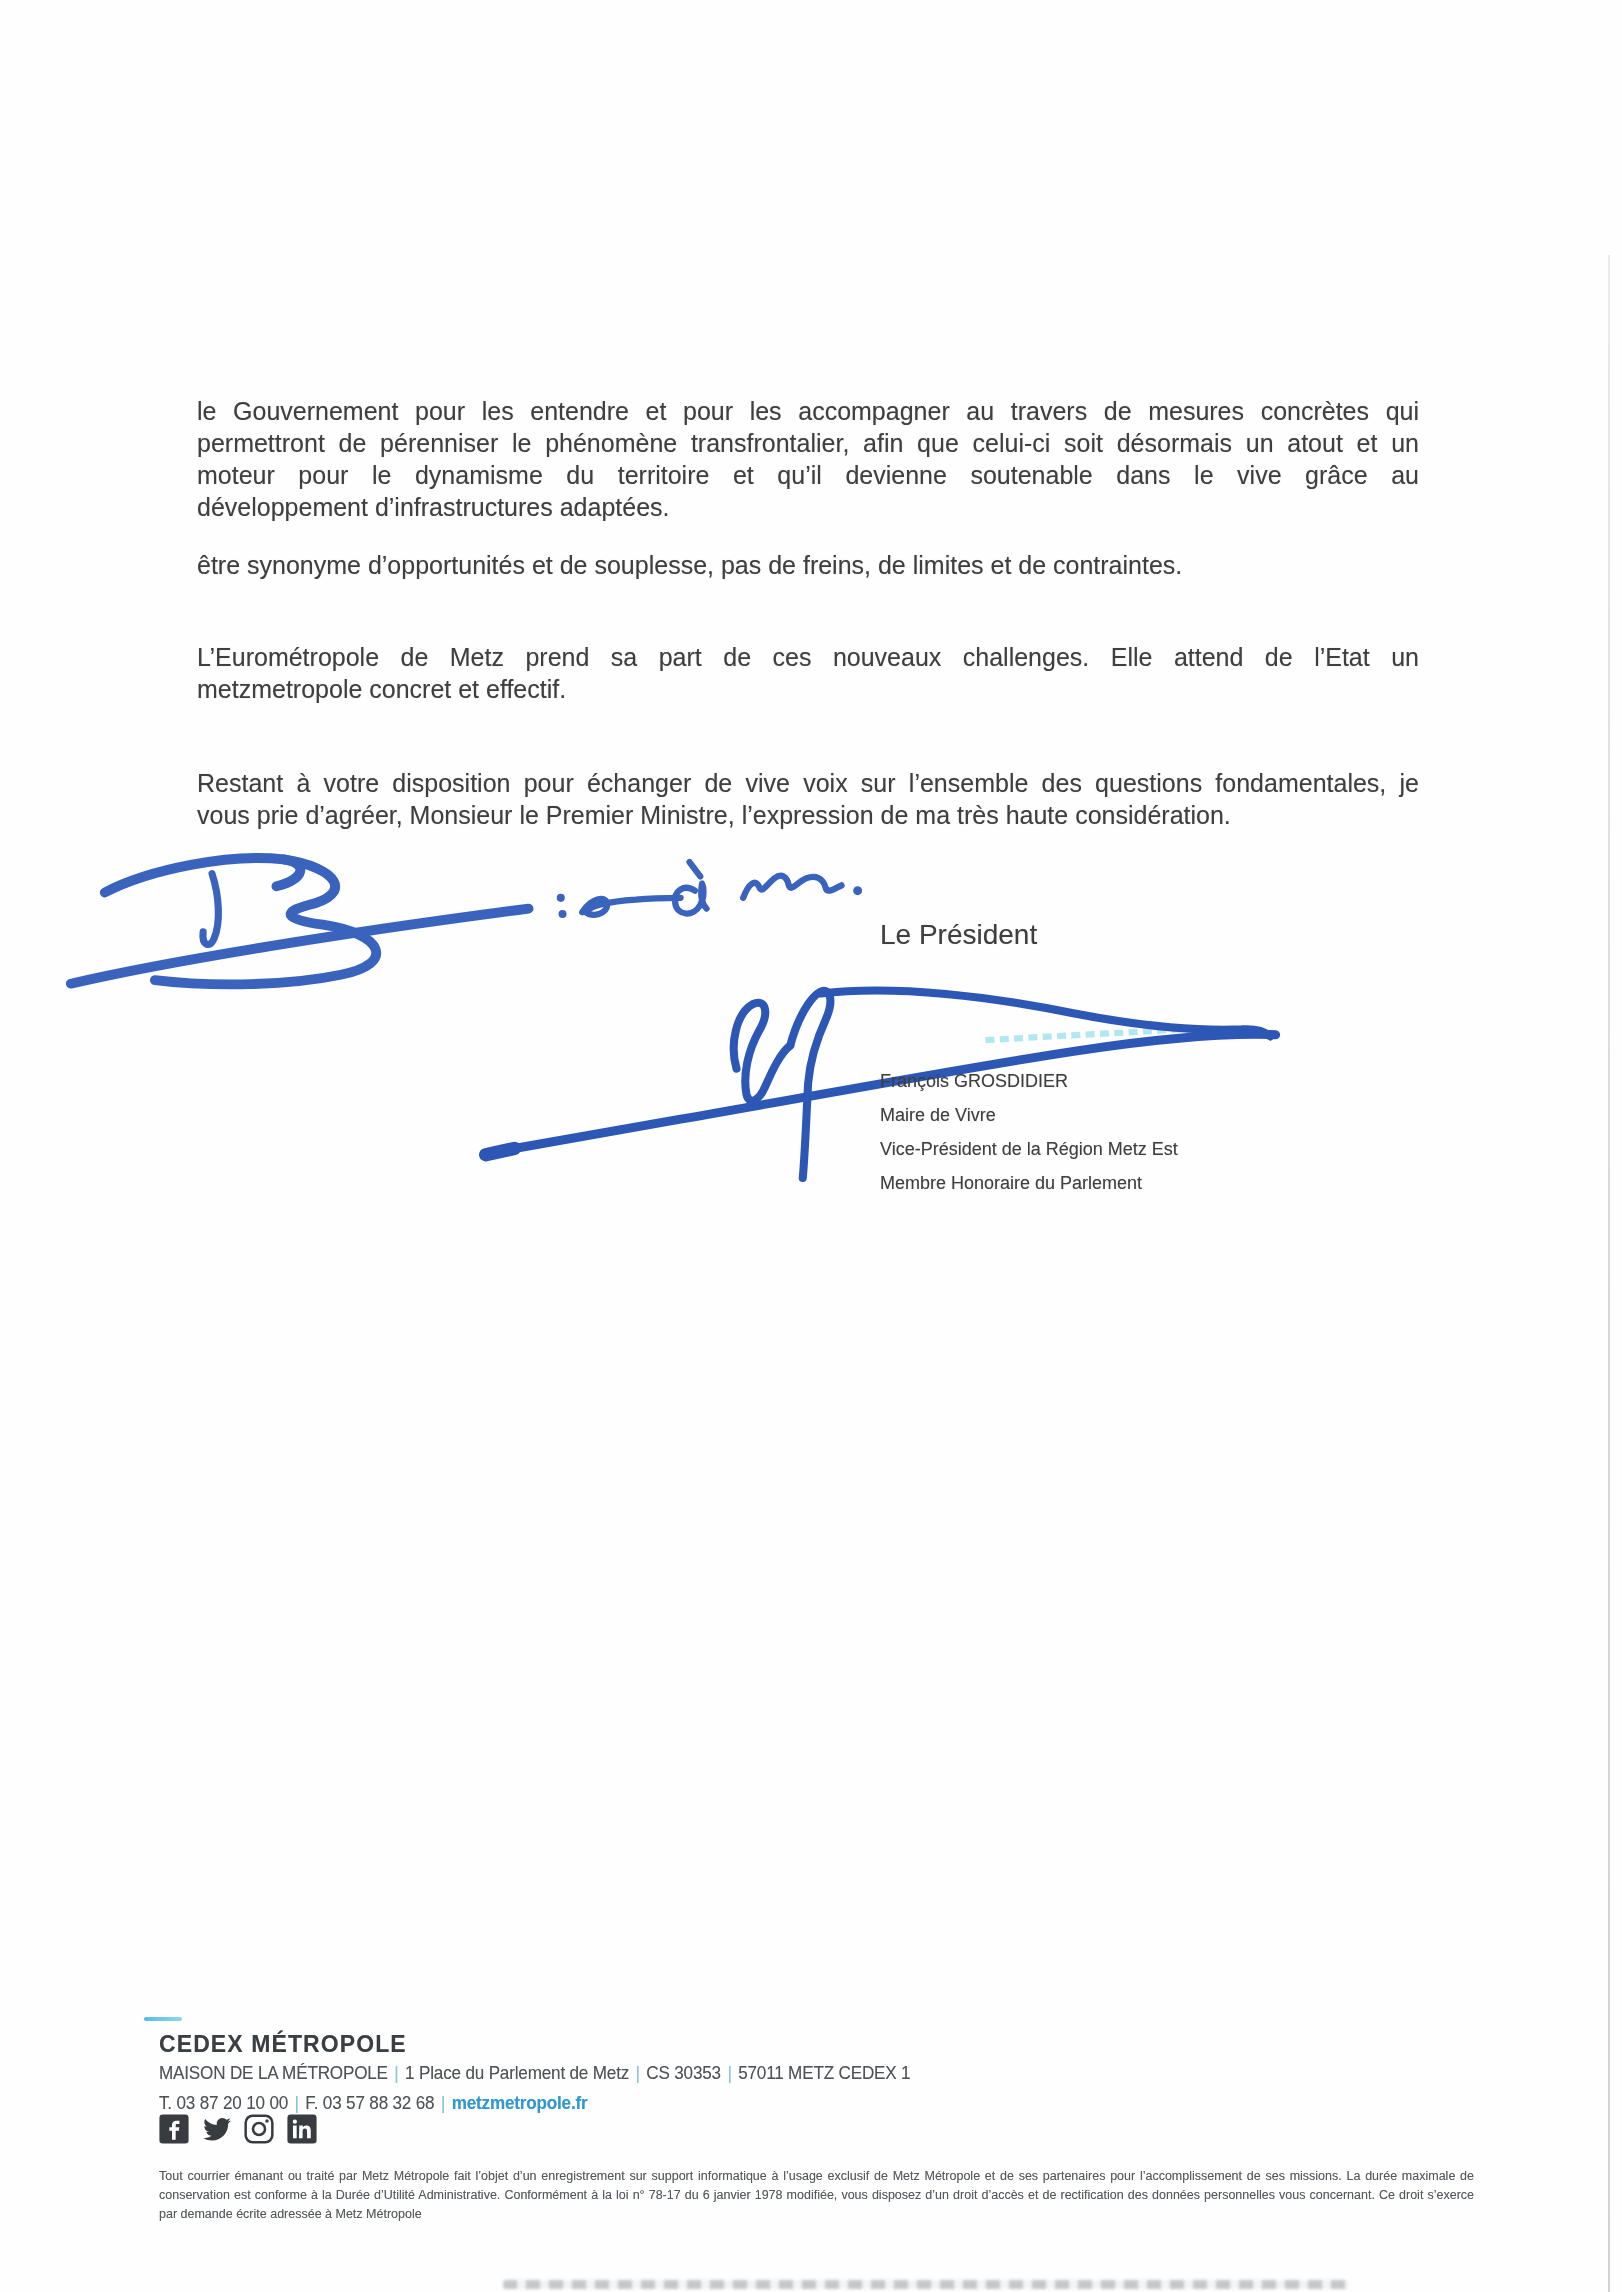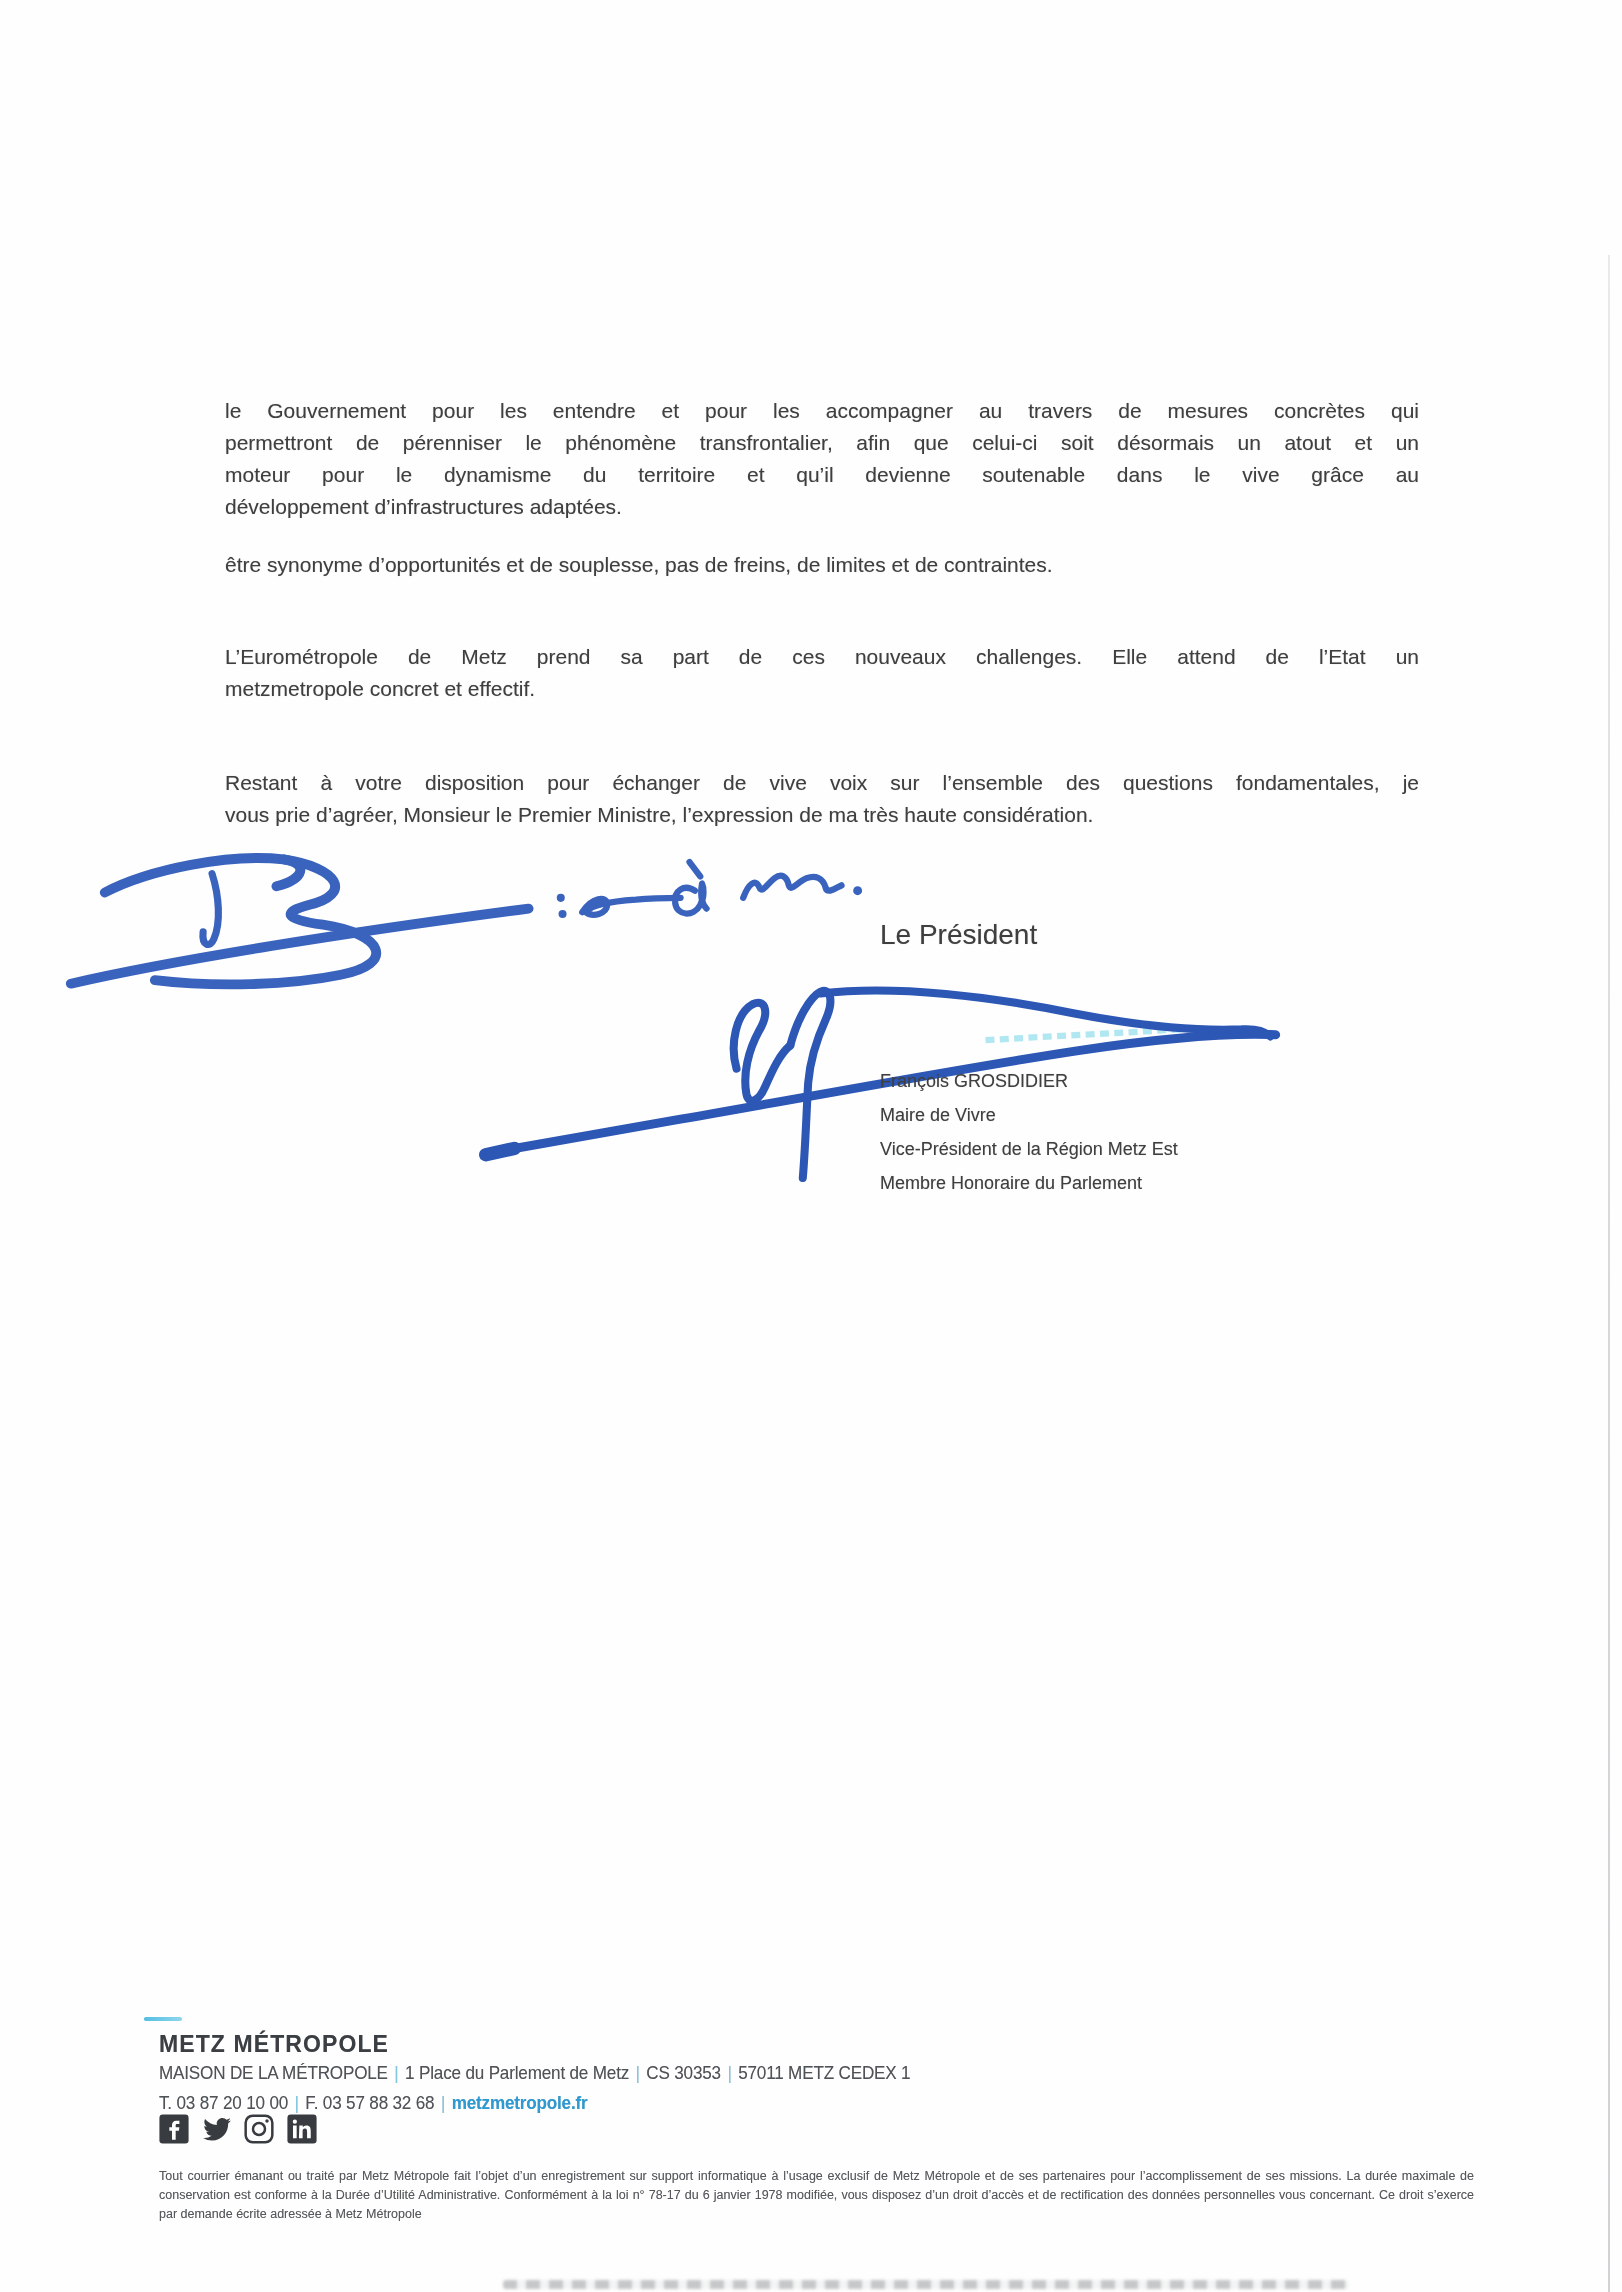--- a/index.html
+++ b/index.html
@@ -5,22 +5,22 @@
   html,body{margin:0;padding:0;background:#ffffff;}
   .page{
     position:relative; width:1623px; height:2293px; background:#fefefe;
     font-family:"Liberation Sans", sans-serif; overflow:hidden;
   }
   
   .letter-body{position:absolute; left:197px; top:0; width:1222px;}
   .paragraph{position:absolute; left:0; width:1222px;}
   .para1{top:395px;} .para2{top:549px;} .para3{top:641px;} .para4{top:767px;}
   .line{
-    font-size:21px; line-height:32px; color:var(--body-text,#3f3f3f);
-    text-align:justify; text-shadow:0 0 0.9px rgba(60,60,60,.35);margin-left:28px;
+    font-size:25px; line-height:32px; color:var(--body-text,#3f3f3f);
+    text-align:justify; text-shadow:0 0 0.9px rgba(60,60,60,.35);
   }
   .line.jl{text-align-last:justify;}
   
   .president-title{
     position:absolute; left:880px; top:919px; font-size:28px;
     color:var(--body-text,#3f3f3f); text-shadow:0 0 0.9px rgba(60,60,60,.35);
   }
   .sig-block{
     position:absolute; left:880px; top:1064px; font-size:18px; line-height:34px;
     color:var(--body-text,#3f3f3f); text-shadow:0 0 0.9px rgba(60,60,60,.35);
@@ -123,21 +123,21 @@
   <div class="sig-block">
     <div>François GROSDIDIER</div>
     <div id="sig-roles">
         <div>Maire de Vivre</div>
         <div>Vice-Président de la Région Metz Est</div>
         <div>Membre Honoraire du Parlement</div>
       </div>
   </div>
 
   <div class="brand-dash"></div>
-  <div class="footer-brand">METZ MÉTROPOLE</div>
+  <div class="footer-brand">CEDEX MÉTROPOLE</div>
   <div class="footer-line footer-address" id="footer-address"><span>MAISON DE LA MÉTROPOLE</span><span class="sep">|</span><span>1 Place du Parlement de Metz</span><span class="sep">|</span><span>CS 30353</span><span class="sep">|</span><span>57011 METZ CEDEX 1</span></div>
   <div class="footer-line footer-contact" id="footer-contact"><span>T. 03 87 20 10 00</span><span class="sep">|</span><span>F. 03 57 88 32 68</span><span class="sep">|</span><span class="footer-website">metzmetropole.fr</span></div>
   <div class="social-row" id="social-row">
       <span class="social-icon"><svg viewBox="0 0 36 36" width="30" height="30">
           <rect x="0.5" y="0.5" width="35" height="35" rx="4" fill="#383c40"></rect>
           <path d="M24.5 12h-3c-.9 0-1.5.5-1.5 1.6V16h4.4l-.5 4H20v11h-4.4V20h-3.2v-4h3.2v-2.9c0-3.2 1.9-5.1 5-5.1h3.9z" fill="#fff"></path>
         </svg></span>
       <span class="social-icon"><svg viewBox="0 0 36 36" width="30" height="30">
           <path d="M34.8 7.9c-1.2.55-2.55.92-3.93 1.1a7 7 0 0 0 3.02-3.8 13.5 13.5 0 0 1-4.36 1.66A6.86 6.86 0 0 0 24.5 4.7c-3.8 0-6.86 3.08-6.86 6.87 0 .54.06 1.07.18 1.57A19.5 19.5 0 0 1 3.7 5.95a6.86 6.86 0 0 0 2.12 9.17 6.8 6.8 0 0 1-3.1-.86v.09a6.87 6.87 0 0 0 5.5 6.73c-.57.16-1.18.24-1.8.24-.44 0-.87-.04-1.29-.12a6.87 6.87 0 0 0 6.41 4.77 13.77 13.77 0 0 1-8.52 2.94c-.55 0-1.1-.03-1.64-.1a19.42 19.42 0 0 0 10.52 3.08c12.63 0 19.53-10.46 19.53-19.53l-.02-.89a13.94 13.94 0 0 0 3.38-3.55z" fill="#383c40"></path>
         </svg></span>

